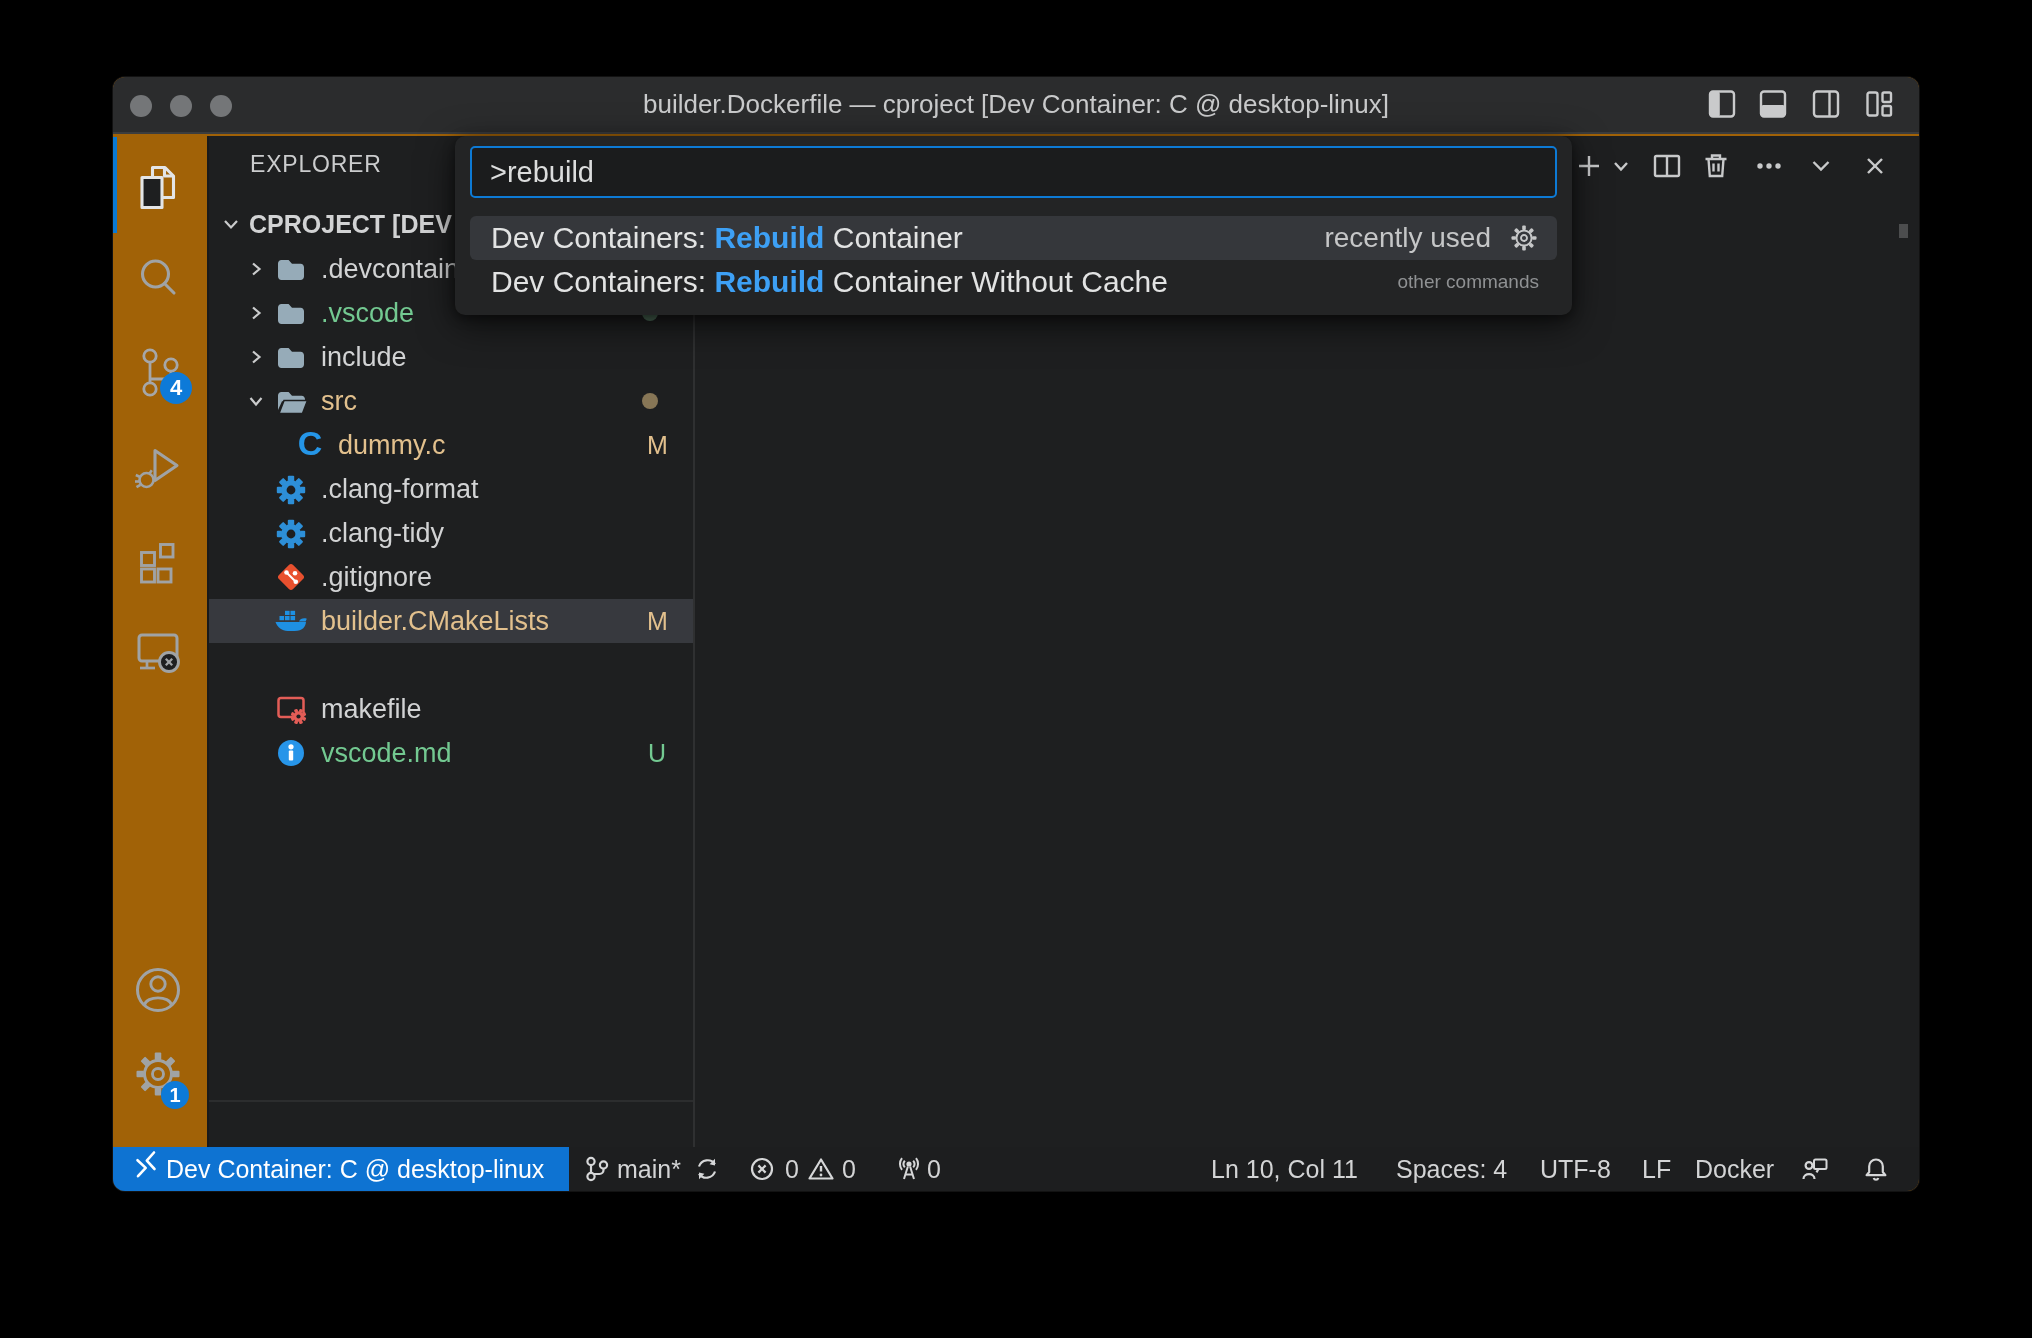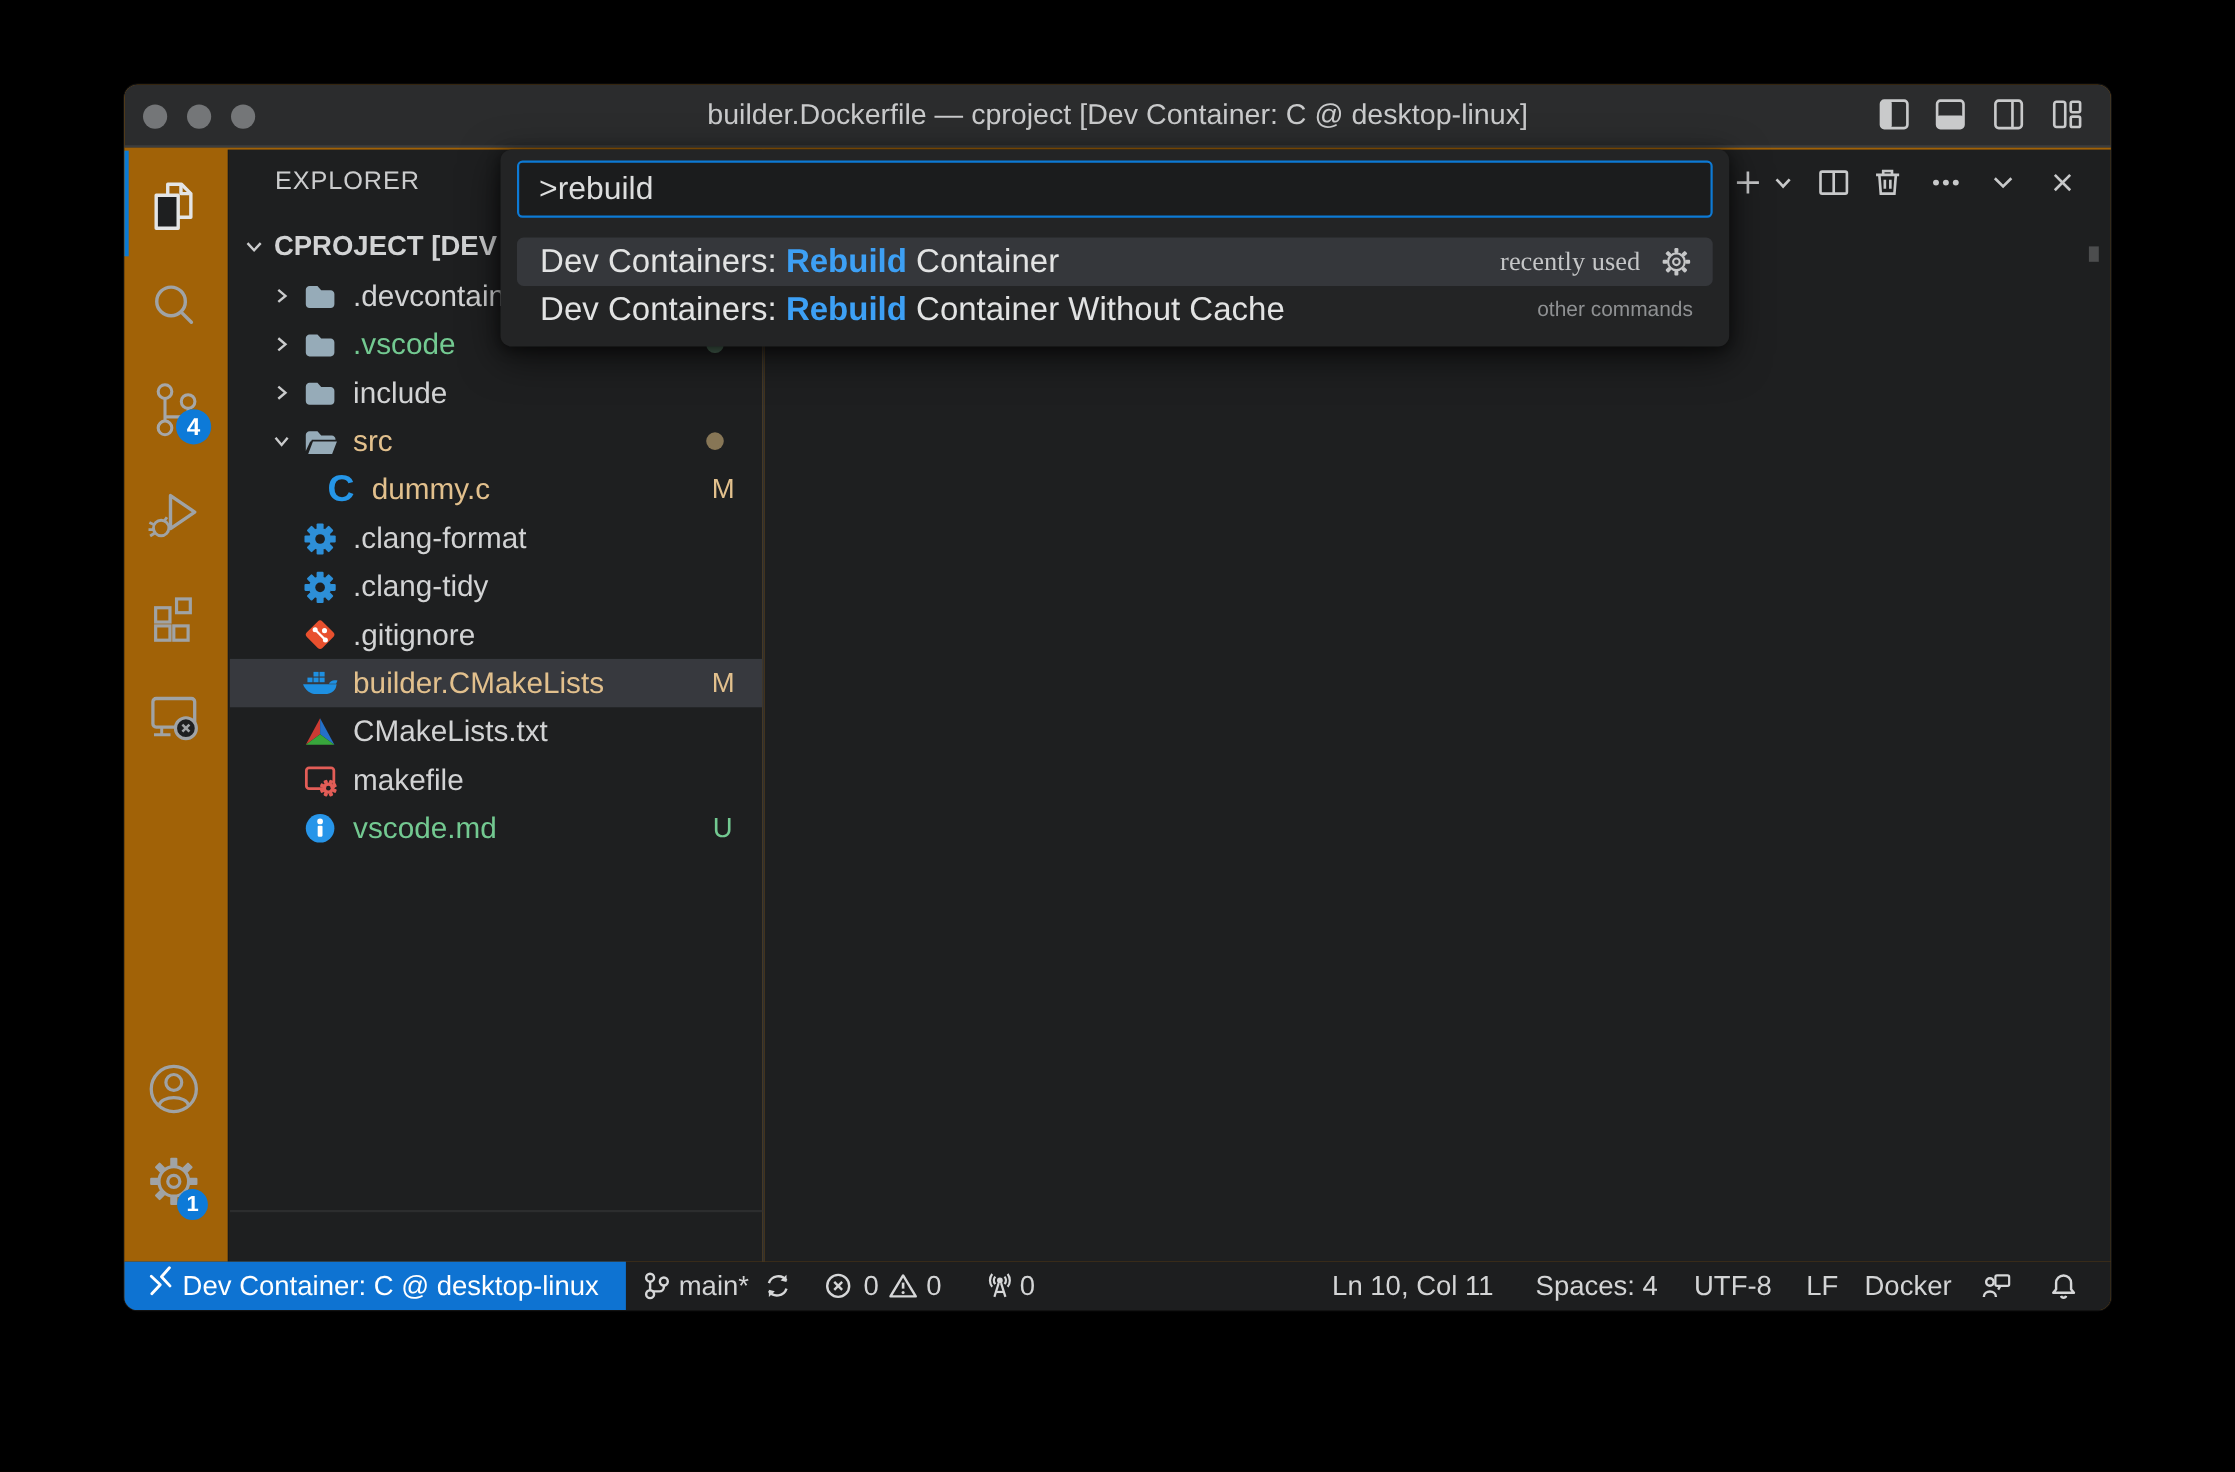--- a/index.html
+++ b/index.html
@@ -259,28 +259,20 @@
             <rect x="16.5" y="9" width="4.6" height="4.2"></rect>
             <rect x="11" y="3.8" width="4.6" height="4.2"></rect>
             <rect x="16.5" y="3.8" width="4.6" height="4.2"></rect>
             <path d="M1.5 15 H32 c-0.5 4.5 -3 9 -11.5 9 h-7 C8 24 3.5 20.5 1.5 15 Z"></path>
             <path d="M25 14.5 c1.2 -2.8 4.3 -3.8 7.8 -2.8 l-1.2 2.8 Z"></path>
           </g>
         </svg>
         <span class="lbl gm" style="left:112px;">builder.CMakeLists</span>
         <span class="bdg gm" style="left:438px;">M</span>
       </div>
-      <div class="row" style="top:507px;">
-        <svg style="left:67px; top:8px;" width="30" height="28" viewBox="0 0 30 28">
-          <polygon points="15,2 2,26 15,16.5" fill="#cc3b33"></polygon>
-          <polygon points="15,2 28,26 15,16.5" fill="#2470c9"></polygon>
-          <polygon points="2,26 28,26 15,16.5" fill="#38a63c"></polygon>
-        </svg>
-        <span class="lbl" style="left:112px;">CMakeLists.txt</span>
-      </div>
       <div class="row" style="top:551px;">
         <svg style="left:67px; top:8px;" width="30" height="28" viewBox="0 0 30 28">
           <rect x="2.5" y="3" width="25" height="19" rx="2.5" fill="none" stroke="#e35d57" stroke-width="2.5"></rect>
           <g transform="translate(22.5,21.5)">
             <rect x="-1.8" y="-7.8" width="3.6" height="3.2" rx="1" fill="#e35d57" transform="rotate(22.5)"></rect>
             <rect x="-1.8" y="-7.8" width="3.6" height="3.2" rx="1" fill="#e35d57" transform="rotate(67.5)"></rect>
             <rect x="-1.8" y="-7.8" width="3.6" height="3.2" rx="1" fill="#e35d57" transform="rotate(112.5)"></rect>
             <rect x="-1.8" y="-7.8" width="3.6" height="3.2" rx="1" fill="#e35d57" transform="rotate(157.5)"></rect>
             <rect x="-1.8" y="-7.8" width="3.6" height="3.2" rx="1" fill="#e35d57" transform="rotate(202.5)"></rect>
             <rect x="-1.8" y="-7.8" width="3.6" height="3.2" rx="1" fill="#e35d57" transform="rotate(247.5)"></rect>
@@ -417,21 +409,21 @@
 <g fill="none" stroke="#d6d7d8" stroke-width="2.2" stroke-linejoin="round">
 <path d="M14 4.5 c3.8 0 6.8 3 6.8 6.8 V17 l2.6 3.2 H4.6 L7.2 17 v-5.7 C7.2 7.5 10.2 4.5 14 4.5 Z"></path>
 <path d="M11.7 23 a2.4 2.4 0 0 0 4.6 0"></path>
 </g>
       </svg>
 </div>
 <div id="palette">
 <div id="pinput">&gt;rebuild</div>
 <div class="prow prowsel" style="top:80px;">
 <span class="lbl" style="left:21px;">Dev Containers: <span class="pblue">Rebuild</span> Container</span>
-<span class="pright" style="right:66px; color:#c5c6c7; font-size:24px;font-family:Liberation Serif, serif;">recently used</span>
+<span class="pright" style="right:66px; color:#c5c6c7; font-size:28px;">recently used</span>
 <svg style="left:1040px; top:8px;" width="28" height="28" viewBox="0 0 28 28">
           <g transform="translate(14,14)">
             <rect x="-1.8" y="-12.5" width="3.6" height="4.4" rx="1" fill="#c6c7c8" transform="rotate(0.0)"></rect>
             <rect x="-1.8" y="-12.5" width="3.6" height="4.4" rx="1" fill="#c6c7c8" transform="rotate(45.0)"></rect>
             <rect x="-1.8" y="-12.5" width="3.6" height="4.4" rx="1" fill="#c6c7c8" transform="rotate(90.0)"></rect>
             <rect x="-1.8" y="-12.5" width="3.6" height="4.4" rx="1" fill="#c6c7c8" transform="rotate(135.0)"></rect>
             <rect x="-1.8" y="-12.5" width="3.6" height="4.4" rx="1" fill="#c6c7c8" transform="rotate(180.0)"></rect>
             <rect x="-1.8" y="-12.5" width="3.6" height="4.4" rx="1" fill="#c6c7c8" transform="rotate(225.0)"></rect>
             <rect x="-1.8" y="-12.5" width="3.6" height="4.4" rx="1" fill="#c6c7c8" transform="rotate(270.0)"></rect>
             <rect x="-1.8" y="-12.5" width="3.6" height="4.4" rx="1" fill="#c6c7c8" transform="rotate(315.0)"></rect>

